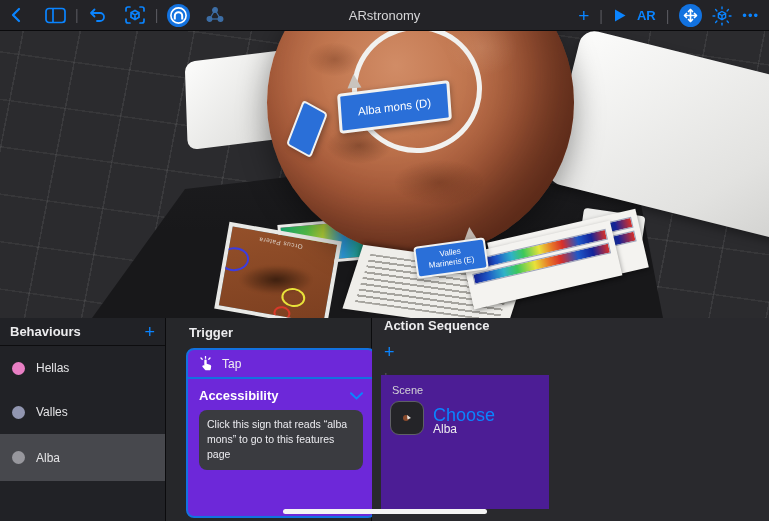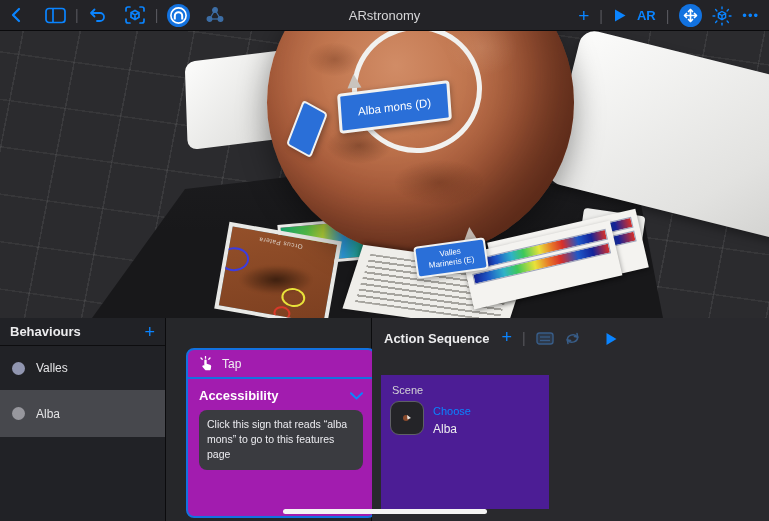--- a/index.html
+++ b/index.html
@@ -82,40 +82,40 @@
   .panel-trigger { width:206px; background:#26272a; border-right:1px solid #0b0b0d; position:relative; }
   .panel-actions { flex:1; background:#29292d; position:relative; }
   .panel-header { height:28px; display:flex; align-items:center; padding:0 10px; color:#ececee; font-size:13px; font-weight:700; }
   .panel-behaviours .panel-header { border-bottom:1px solid #0d0d0f; justify-content:space-between; }
 
   .beh-row { height:44px; display:flex; align-items:center; padding:0 12px; gap:11px; cursor:pointer; }
   .beh-row.sel { background:#47484d; height:47px; }
   .dot { width:13px; height:13px; border-radius:50%; flex:none; }
   .beh-label { color:#e4e4e6; font-size:12px; }
 
-  .trigger-card { position:absolute; left:20px; top:30px; width:190px; height:170px; background:#a21caf; border:2px solid #1272e0; border-radius:8px; overflow:hidden; }
+  .trigger-card { position:absolute; left:20px; top:30px; width:190px; height:170px; background:#6d28d9; border:2px solid #1272e0; border-radius:8px; overflow:hidden; }
   .tap-row { height:29px; display:flex; align-items:center; gap:8px; padding:0 10px; border-bottom:2px solid #1272e0; color:#f0f0f2; font-size:12px; }
   .trig-body { padding:9px 11px; }
   .acc-title-row { display:flex; align-items:center; justify-content:space-between; }
   .acc-title { color:#fff; font-size:13px; font-weight:700; }
   .acc-row { display:flex; align-items:center; justify-content:space-between; margin-top:8px; }
   .acc-sub { color:#cdcdd2; font-size:10.5px; }
   .toggle { width:37px; height:21px; border-radius:11px; background:#34c759; position:relative; cursor:pointer; flex:none; }
   .toggle .knob { position:absolute; right:1.5px; top:1.5px; width:18px; height:18px; border-radius:50%; background:#fff; box-shadow:0 1px 2px rgba(0,0,0,.3); }
   .desc-label { color:#b8b8bd; font-size:10.5px; margin-top:14px; }
   .desc-box { margin-top:7px; background:#3a3b40; border-radius:8px; padding:7px 8px; color:#ececf0; font-size:10.5px; line-height:1.45; }
 
-  .act-header { height:28px; display:flex; align-items:flex-end; padding:0 12px; gap:10px; }
+  .act-header { height:28px; display:flex; align-items:flex-start; padding:0 12px; gap:10px;flex-direction:column; }
   .act-title { color:#ececee; font-size:13px; font-weight:700; margin-right:2px; }
   .act-card { position:absolute; left:9px; top:32px; width:168px; height:25px; background:#333438; border-radius:6px 6px 0 0; display:flex; align-items:center; gap:8px; padding:0 9px; }
   .act-card-label { color:#f2f2f4; font-size:12px; flex:1; }
   .act-body { position:absolute; left:9px; top:57px; width:168px; height:134px; background:#4c1d95; }
   .scene-label { color:#d2d2d6; font-size:11px; position:absolute; left:11px; top:9px; }
   .scene-thumb { position:absolute; left:9px; top:26px; width:34px; height:34px; border:1.5px solid #5f6066; border-radius:9px; background:#242428; display:flex; align-items:center; justify-content:center; }
-  .choose-link { position:absolute; left:52px; top:30px; color:#0a84ff; font-size:11px; cursor:pointer; }
+  .choose-link { position:absolute; left:52px; top:30px; color:#0a84ff; font-size:18px; cursor:pointer; }
   .scene-name { position:absolute; left:52px; top:47px; color:#ededef; font-size:12px; }
 
   .home-indicator { position:absolute; left:283px; top:509px; width:204px; height:5px; border-radius:3px; background:#f4f4f4; z-index:60; }
   svg { display:block; }
 </style>
 </head>
 <body>
 
 <div class="stage">
 
@@ -257,30 +257,37 @@
   </div>
 
   <div class="bottom">
 
     <div class="panel-behaviours">
       <div class="panel-header">
         <span>Behaviours</span>
         <span class="plus" style="font-size:18px;">+</span>
       </div>
       <div class="beh-row">
+        <span class="dot" style="background: rgb(232, 127, 196);"></span>
+        <span class="beh-label">Hellas</span>
+      </div>
+      <div class="beh-row">
         <span class="dot" style="background: rgb(145, 150, 176);"></span>
         <span class="beh-label">Valles</span>
       </div>
       <div class="beh-row sel">
         <span class="dot" style="background: rgb(151, 151, 157);"></span>
         <span class="beh-label">Alba</span>
       </div>
     </div>
 
     <div class="panel-trigger">
+      <div class="panel-header" style="padding-left:23px;">
+          <span>Trigger</span>
+        </div>
       <div class="trigger-card">
         <div class="tap-row">
           <span>
             <svg width="16" height="16" viewBox="0 0 16 16">
               <g stroke="#fff" stroke-width="1.3" fill="none" stroke-linecap="round">
                 <path d="M4.2 3.2 L3 2 M7.5 2.2 V.6 M10.8 3.2 L12 2"></path>
                 <path d="M6.3 9.5 V4.6 a1.2 1.2 0 0 1 2.4 0 v3.2 l3.2.9 c.9.25 1.4.9 1.25 1.9 l-.4 2.6 c-.1.7-.6 1.1-1.3 1.1 H8.2 c-.5 0-.9-.2-1.2-.55 L4.6 11.1 c-.9-1 .4-2.2 1.7-1.6z" fill="#fff" stroke="none"></path>
               </g>
             </svg>
           </span>

